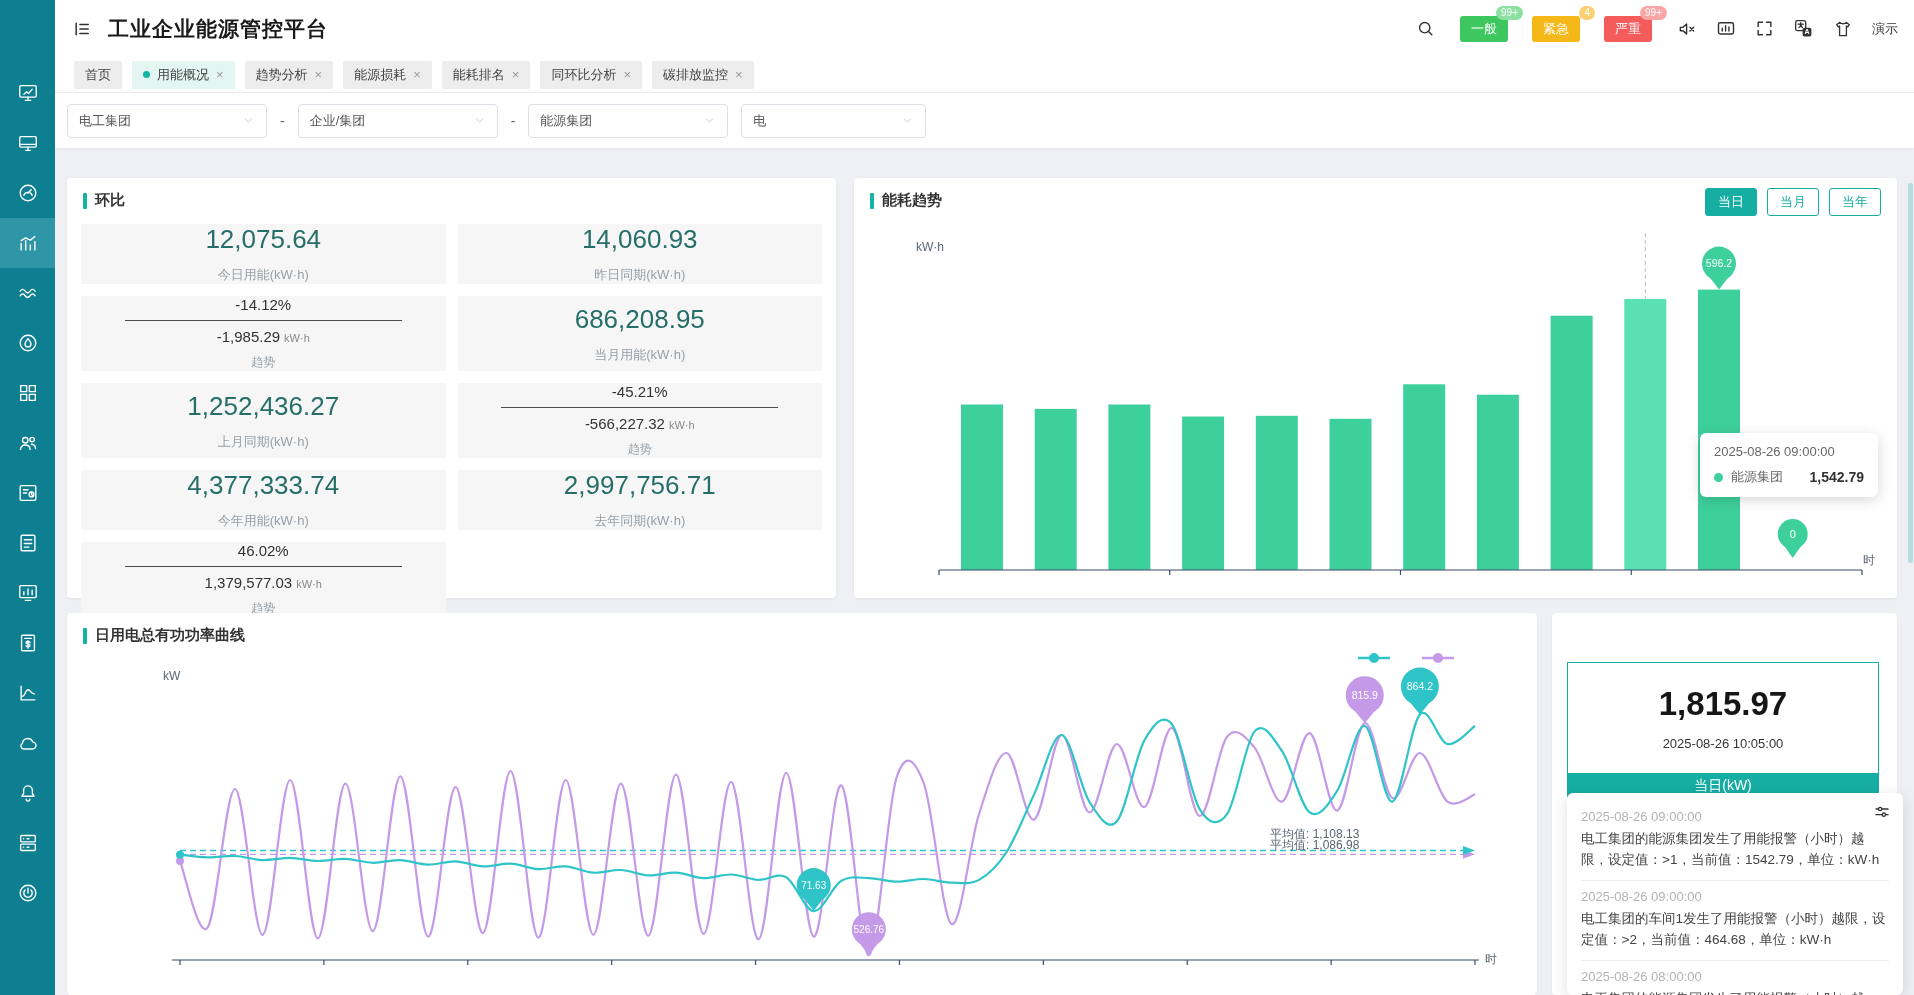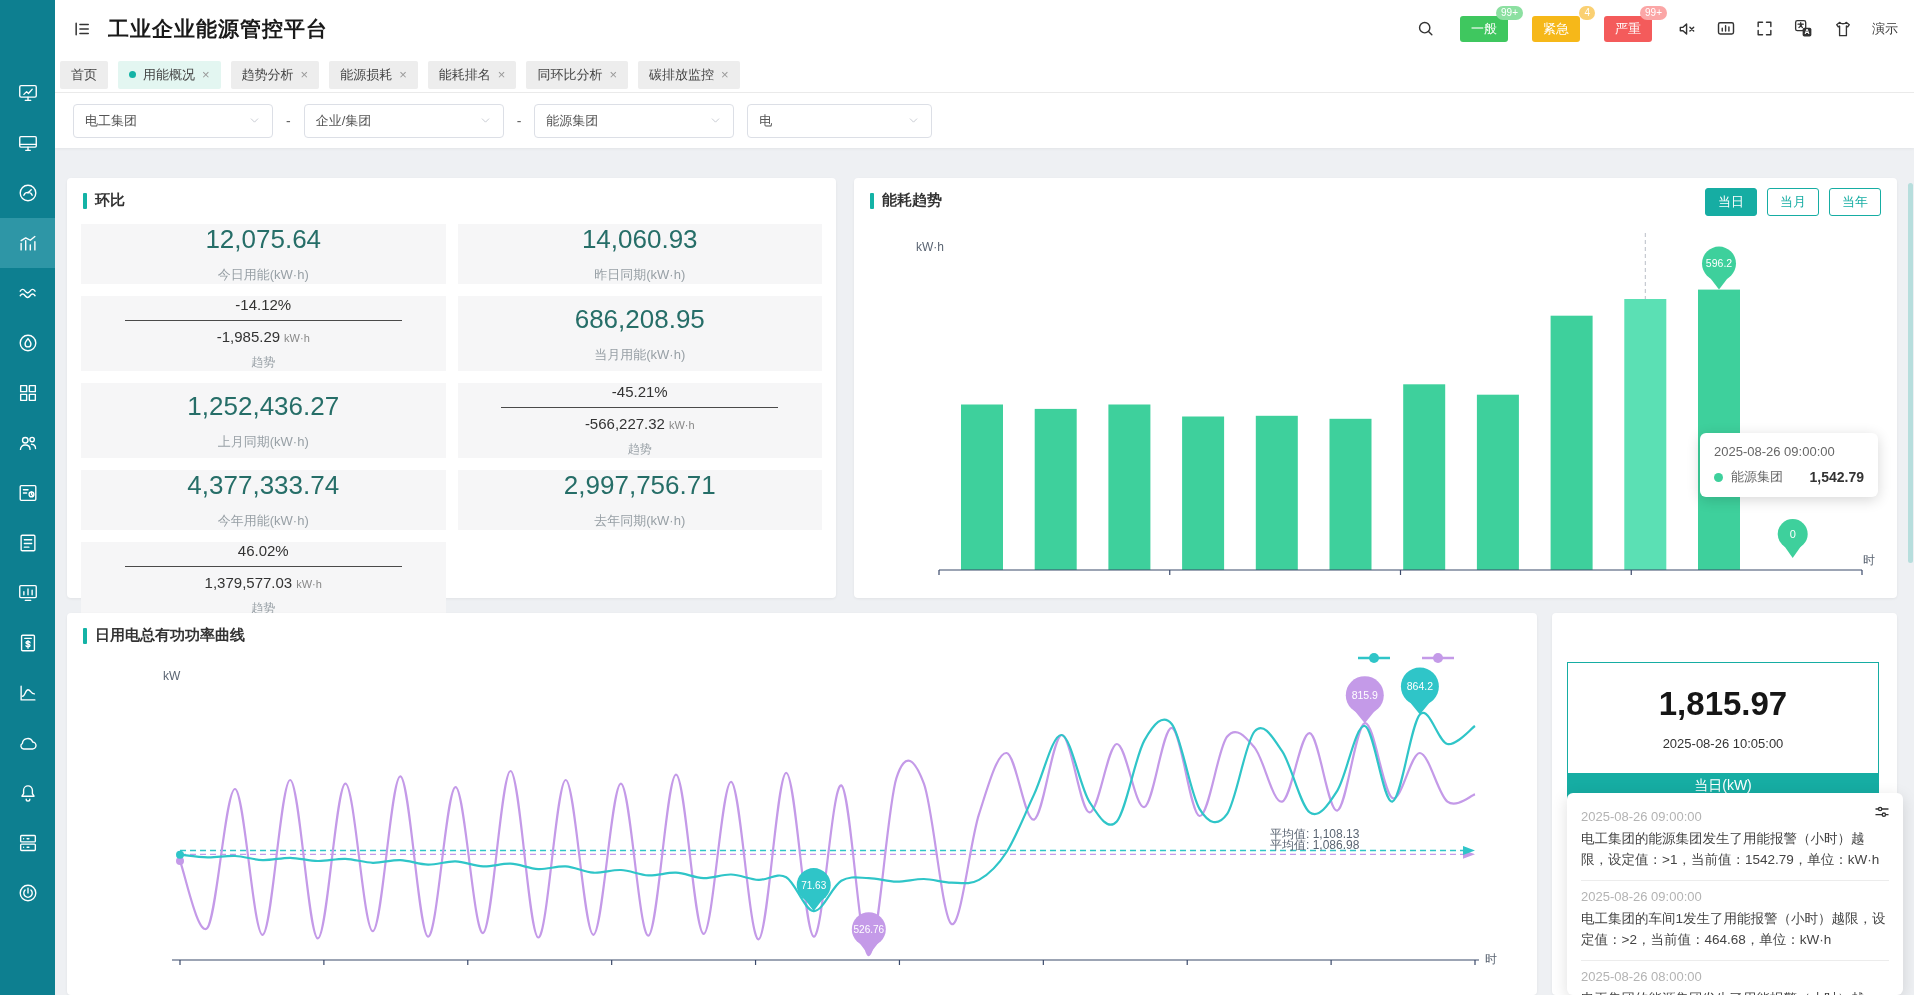--- a/index.html
+++ b/index.html
@@ -16,28 +16,28 @@
   .header { position:absolute; left:55px; top:0; width:1859px; height:57px; background:#fff; display:flex; align-items:center; padding:0 16px 0 17px; z-index:5; }
   .collapse { color:#333; display:flex; margin-right:16px; cursor:pointer; }
   .app-title { font-size:21px; font-weight:700; color:#1a1a1a; letter-spacing:1px; }
   .header-right { margin-left:auto; display:flex; align-items:center; gap:19px; }
   .hicon { color:#333; display:flex; cursor:pointer; }
   .chip { position:relative; padding:4px 11px; border-radius:3px; color:#fff; font-size:13px; cursor:pointer; }
   .bubble { position:absolute; top:-10px; right:-15px; font-size:10px; color:#fff; padding:2px 5px; border-radius:10px; line-height:1; }
   .user-label { font-size:13px; color:#333; cursor:pointer; }
 
   
-  .tabs { position:absolute; left:55px; top:57px; width:1859px; height:36px; background:#fff; border-bottom:1px solid #eaeaea; display:flex; align-items:center; gap:10px; padding-left:5px; z-index:4; }
+  .tabs { position:absolute; left:55px; top:57px; width:1859px; height:36px; background:#fff; border-bottom:1px solid #eaeaea; display:flex; align-items:center; gap:10px; padding-left:19px; z-index:4; }
   .tab { display:flex; align-items:center; gap:7px; background:#ededed; color:#444; font-size:13px; padding:5px 11px; border-radius:2px; cursor:pointer; }
   .tab.active { background:#e3f6f1; }
   .tab-dot { width:7px; height:7px; border-radius:50%; background:#14b3a6; }
   .tab-close { color:#999; font-size:13px; line-height:1; cursor:pointer; }
 
   
-  .filters { position:absolute; left:55px; top:93px; width:1859px; height:55px; background:#fff; display:flex; align-items:center; gap:13px; padding-left:18px; box-shadow:0 1px 3px rgba(0,0,0,.05); z-index:3; }
+  .filters { position:absolute; left:55px; top:93px; width:1859px; height:55px; background:#fff; display:flex; align-items:center; gap:13px; padding-left:12px; box-shadow:0 1px 3px rgba(0,0,0,.05); z-index:3; }
   .select { width:200px; height:34px; border:1px solid #dcdfe6; border-radius:4px; background:#fff; display:flex; align-items:center; justify-content:space-between; padding:0 11px; font-size:13px; color:#555; cursor:pointer; }
   .select.small { width:185px; }
   .select .chev { color:#c0c4cc; display:flex; }
   .dash { color:#666; font-size:14px; }
 
   
   .panel { position:absolute; background:#fff; border-radius:4px; box-shadow:0 1px 3px rgba(0,0,0,.06); }
   .panel-title { display:flex; align-items:center; gap:8px; font-size:15px; font-weight:700; color:#333; padding:13px 16px 0; }
   .tbar { width:4px; height:16px; background:#14b3a6; border-radius:1px; }
 

